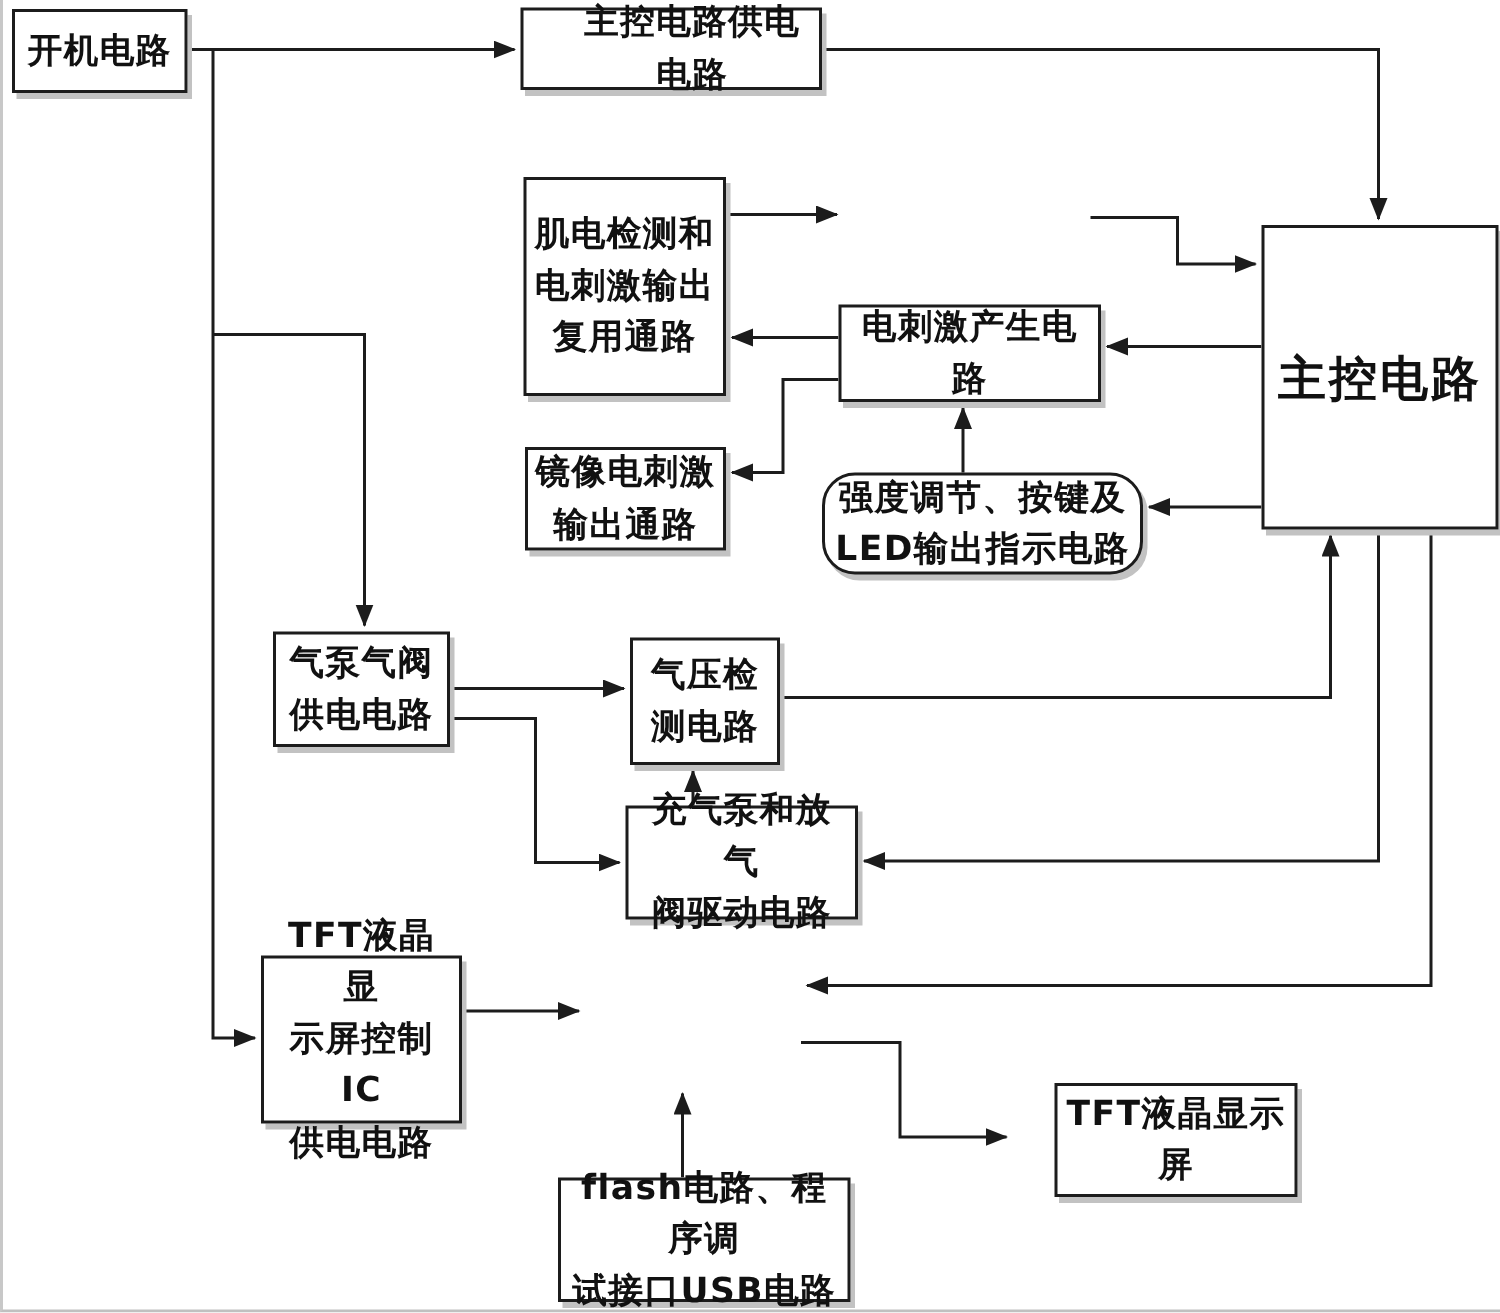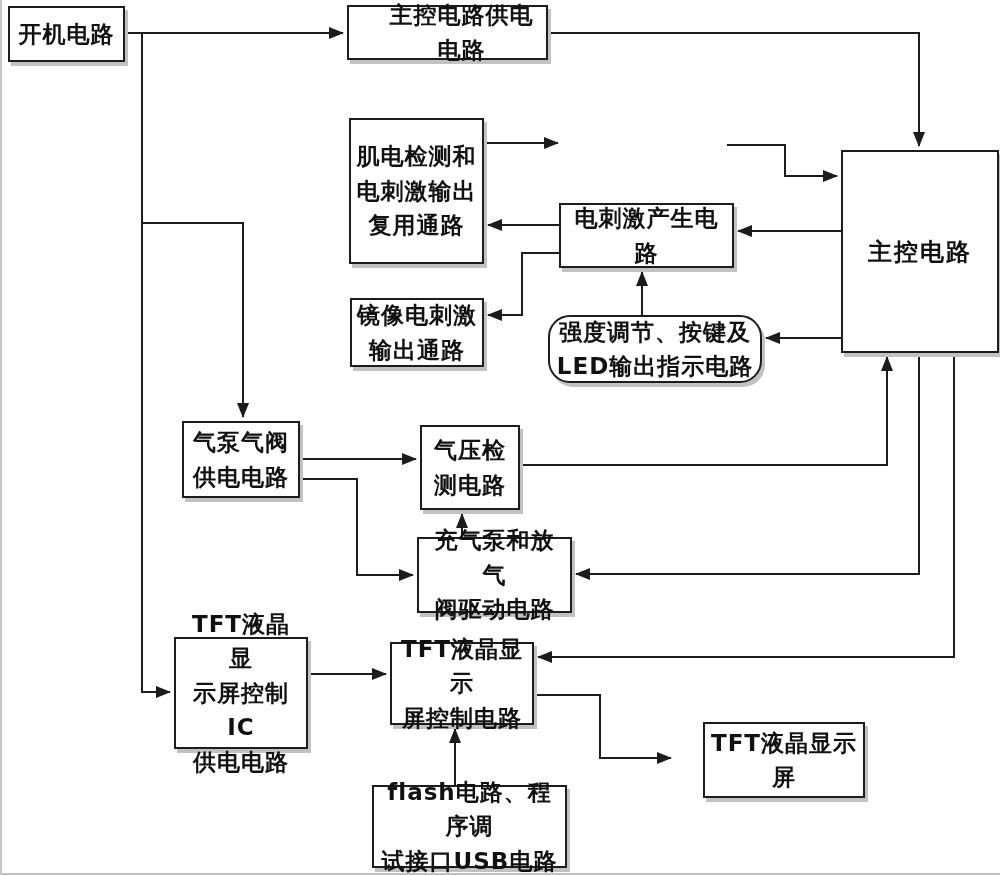--- a/index.html
+++ b/index.html
@@ -25,21 +25,21 @@
   .node .label{
     white-space:pre-line;
     text-align:center;
     font-weight:bold;
     color:#111111;
     font-size:23px;
     line-height:1.5;
     letter-spacing:1px;
     padding:2px 4px;
   }
-  .node.big .label{font-size:24px;letter-spacing:2px;}
+  .node.big .label{font-size:32px;letter-spacing:2px;}
   #wires{position:absolute;left:0;top:0;z-index:1;}
   #wires polyline{fill:none;stroke:#1c1c1c;stroke-width:2;}
 </style>
 </head>
 <body>
 
 <div id="frame">
 
   <svg id="wires" width="1000" height="875">
     <defs>
@@ -116,24 +116,20 @@
     <span class="label">充气泵和放气
 阀驱动电路</span>
   </div>
 
   <div class="node" style="left:172px;top:637px;width:134px;height:112px;">
     <span class="label">TFT液晶显
 示屏控制IC
 供电电路</span>
   </div>
 
-  <div class="node" style="left:388px;top:642px;width:144px;height:83px;">
-    <span class="label">TFT液晶显示
-屏控制电路</span>
-  </div>
 
   <div class="node" style="left:673px;top:722px;width:162px;height:76px;margin-left:28px;">
     <span class="label">TFT液晶显示屏</span>
   </div>
 
   <div class="node" style="left:370px;top:785px;width:195px;height:83px;">
     <span class="label">flash电路、程序调
 试接口USB电路</span>
   </div>
 

